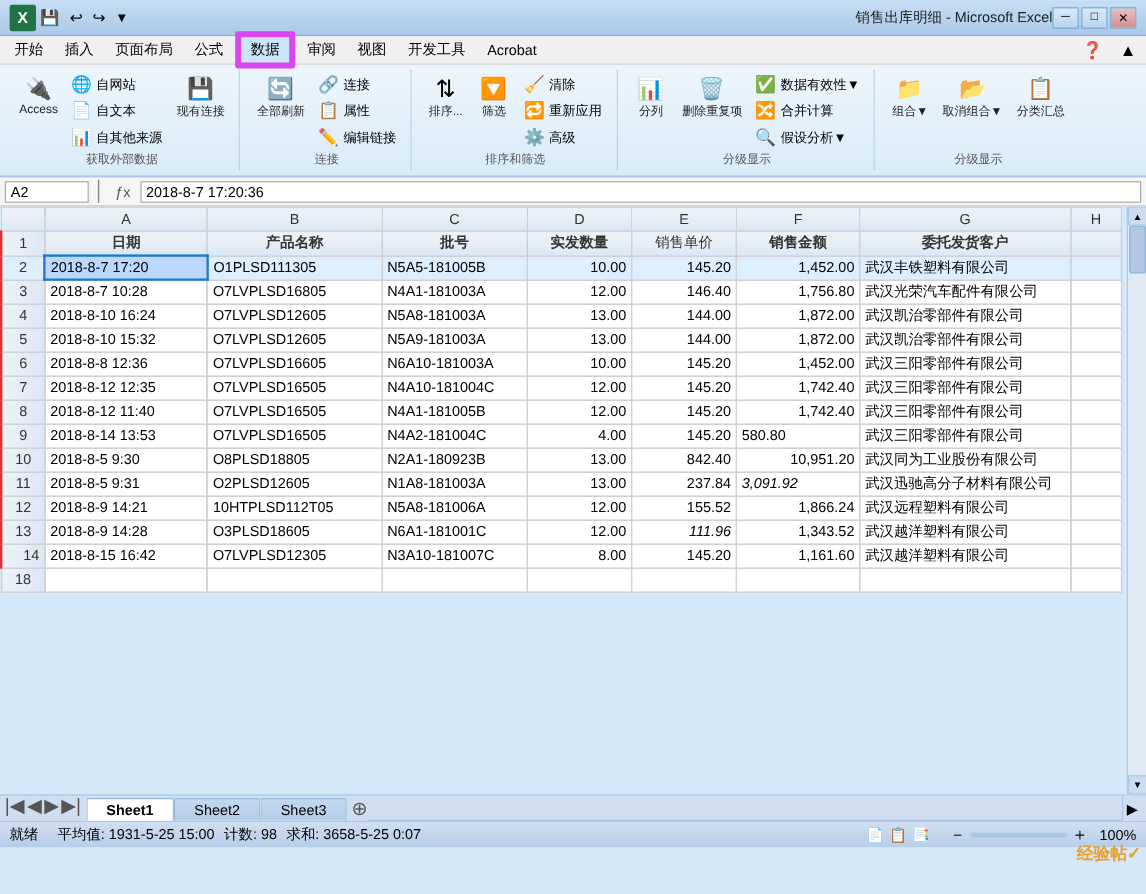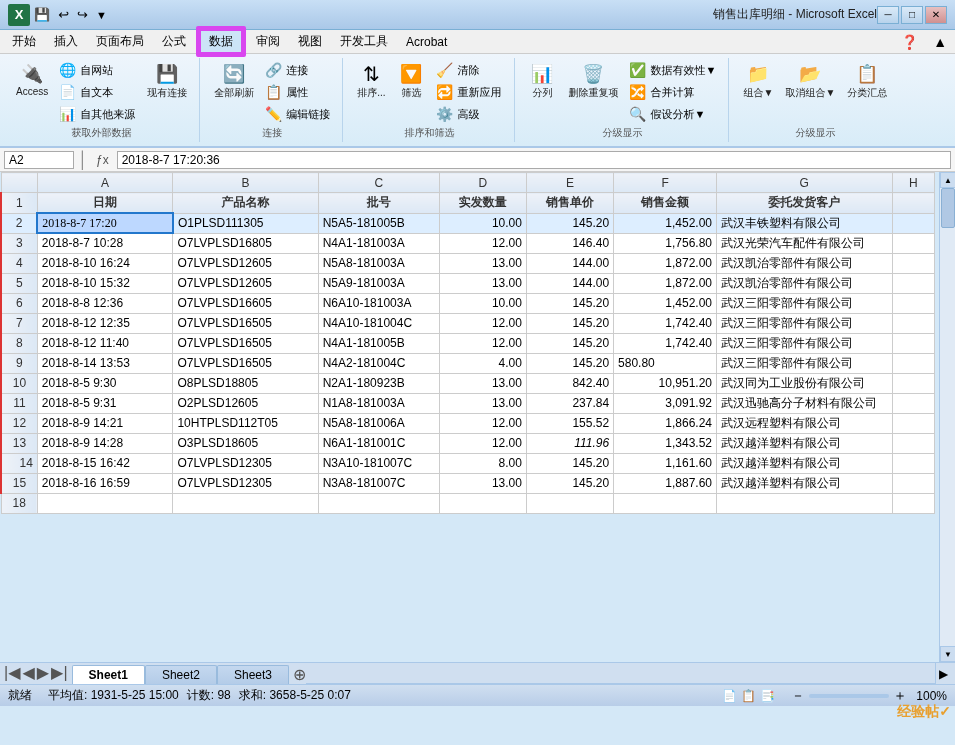--- a/index.html
+++ b/index.html
@@ -449,28 +449,28 @@
           <th>H</th>
         </tr>
       </thead>
       <tbody id="sheet-body">
       <tr>
             <td class="row-num" style="border-left: 2px solid rgb(221, 51, 51);">1</td>
             <td style="background: linear-gradient(rgb(238, 242, 248), rgb(220, 232, 245)); text-align: center; font-weight: bold; color: rgb(51, 51, 51);">日期</td>
             <td style="background: linear-gradient(rgb(238, 242, 248), rgb(220, 232, 245)); text-align: center; font-weight: bold; color: rgb(51, 51, 51);">产品名称</td>
             <td style="background: linear-gradient(rgb(238, 242, 248), rgb(220, 232, 245)); text-align: center; font-weight: bold; color: rgb(51, 51, 51);">批号</td>
             <td style="background: linear-gradient(rgb(238, 242, 248), rgb(220, 232, 245)); text-align: center; font-weight: bold; color: rgb(51, 51, 51);">实发数量</td>
-            <td style="background: linear-gradient(rgb(238, 242, 248), rgb(220, 232, 245)); text-align: center; font-weight: bold; color: rgb(51, 51, 51);">销售单价</td>
+            <td style="background: linear-gradient(rgb(238, 242, 248), rgb(220, 232, 245)); text-align: center; font-weight: normal; color: rgb(51, 51, 51);">销售单价</td>
             <td style="background: linear-gradient(rgb(238, 242, 248), rgb(220, 232, 245)); text-align: center; font-weight: bold; color: rgb(51, 51, 51);">销售金额</td>
             <td style="background: linear-gradient(rgb(238, 242, 248), rgb(220, 232, 245)); text-align: center; font-weight: bold; color: rgb(51, 51, 51);">委托发货客户</td>
             <td style="background: linear-gradient(rgb(238, 242, 248), rgb(220, 232, 245)); text-align: center; font-weight: bold; color: rgb(51, 51, 51);"></td>
           </tr>
           <tr class="selected">
             <td class="row-num" style="border-left: 2px solid rgb(221, 51, 51);">2</td>
-            <td style="background: rgb(189, 216, 255); border: 2px solid rgb(34, 119, 204); font-family: Liberation Serif, serif;">2018-8-7 17:20</td>
+            <td style="background: rgb(189, 216, 255); border: 2px solid rgb(34, 119, 204);">2018-8-7 17:20</td>
             <td>O1PLSD111305</td>
             <td>N5A5-181005B</td>
             <td style="text-align: right;">10.00</td>
             <td style="text-align: right;">145.20</td>
             <td style="text-align: right;">1,452.00</td>
             <td>武汉丰铁塑料有限公司</td>
             <td></td>
           </tr>
           <tr>
             <td class="row-num" style="border-left: 2px solid rgb(221, 51, 51);">3</td>
@@ -560,21 +560,21 @@
             <td>武汉同为工业股份有限公司</td>
             <td></td>
           </tr>
           <tr>
             <td class="row-num" style="border-left: 2px solid rgb(221, 51, 51);">11</td>
             <td>2018-8-5 9:31</td>
             <td>O2PLSD12605</td>
             <td>N1A8-181003A</td>
             <td style="text-align: right;">13.00</td>
             <td style="text-align: right;">237.84</td>
-            <td style="text-align: right;">3,091.92</td>
+            <td style="text-align: left; font-style: italic;">3,091.92</td>
             <td>武汉迅驰高分子材料有限公司</td>
             <td></td>
           </tr>
           <tr>
             <td class="row-num" style="border-left: 2px solid rgb(221, 51, 51);">12</td>
             <td>2018-8-9 14:21</td>
             <td>10HTPLSD112T05</td>
             <td>N5A8-181006A</td>
             <td style="text-align: right;">12.00</td>
             <td style="text-align: right;">155.52</td>
@@ -594,31 +594,20 @@
             <td></td>
           </tr>
           <tr>
             <td class="row-num" style="border-left: 2px solid rgb(221, 51, 51); text-align: right;">14</td>
             <td>2018-8-15 16:42</td>
             <td>O7LVPLSD12305</td>
             <td>N3A10-181007C</td>
             <td style="text-align: right;">8.00</td>
             <td style="text-align: right;">145.20</td>
             <td style="text-align: right;">1,161.60</td>
-            <td>武汉越洋塑料有限公司</td>
-            <td></td>
-          </tr>
-          <tr>
-            <td class="row-num" style="border-left: 2px solid rgb(221, 51, 51);">15</td>
-            <td>2018-8-16 16:59</td>
-            <td>O7LVPLSD12305</td>
-            <td>N3A8-181007C</td>
-            <td style="text-align: right;">13.00</td>
-            <td style="text-align: right;">145.20</td>
-            <td style="text-align: right;">1,887.60</td>
             <td>武汉越洋塑料有限公司</td>
             <td></td>
           </tr>
           <tr>
             <td class="row-num">18</td>
             <td></td>
             <td></td>
             <td></td>
             <td style="text-align: right;"></td>
             <td style="text-align: right;"></td>

